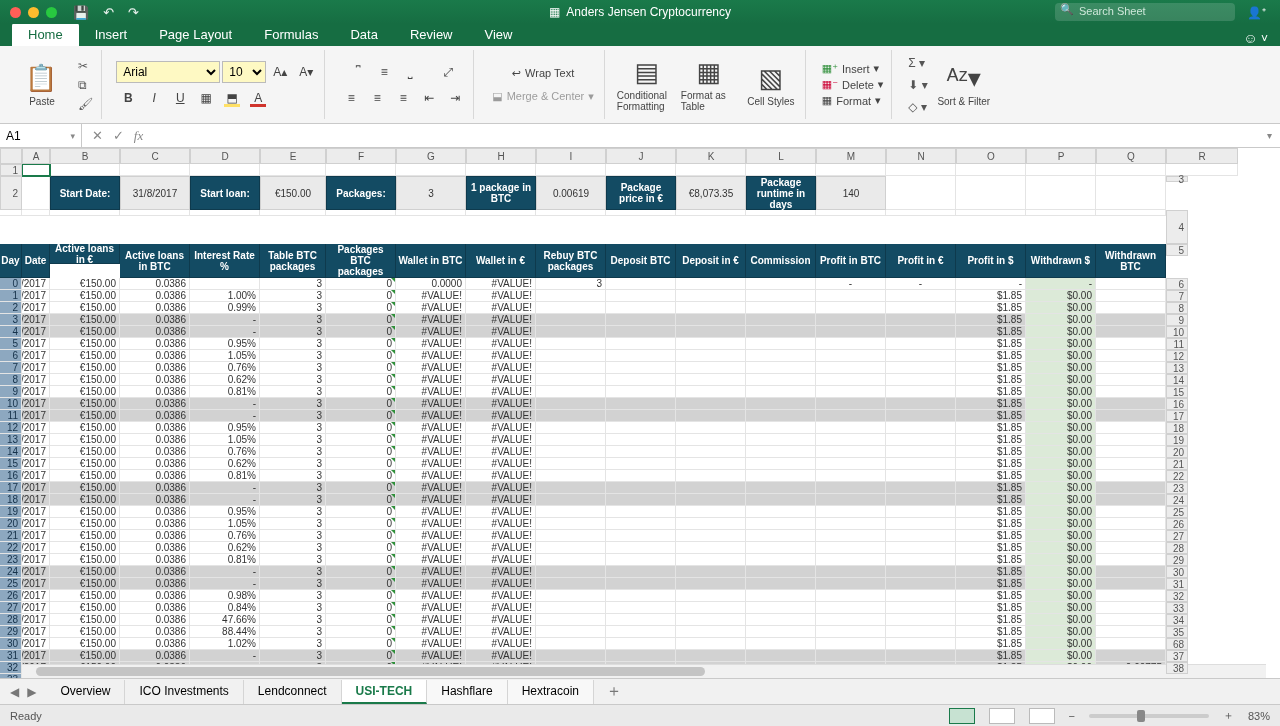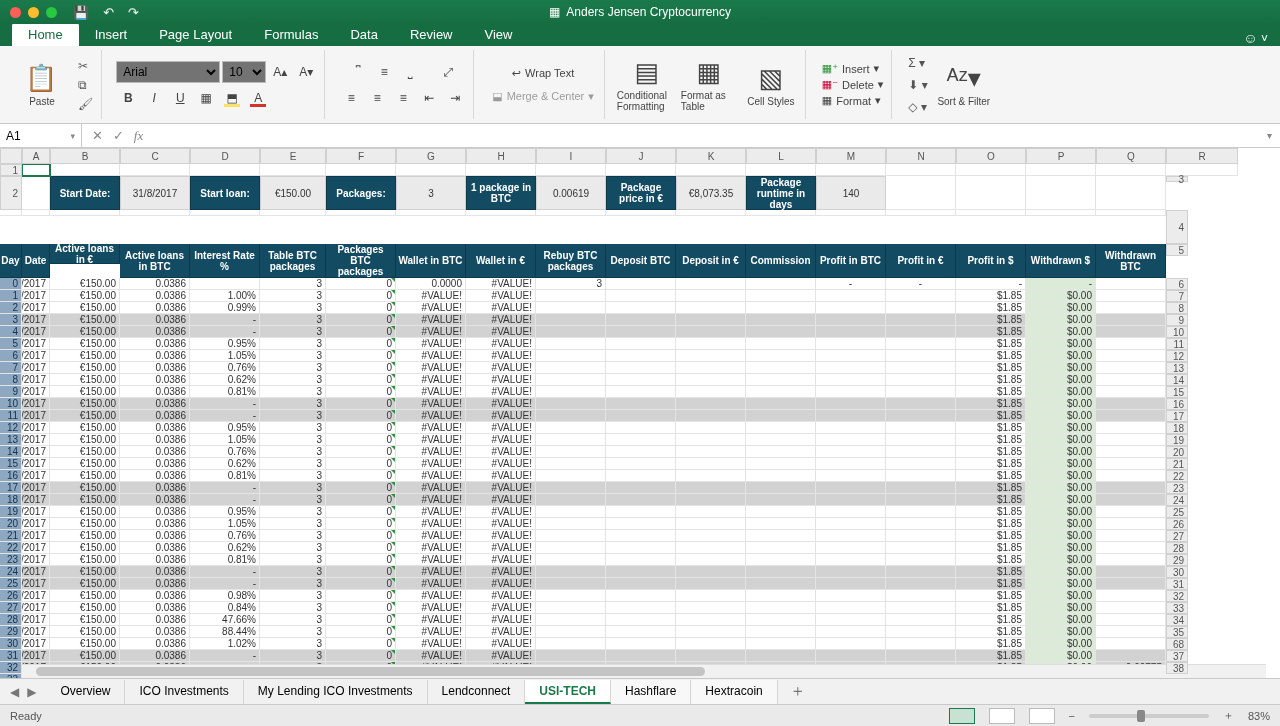--- a/index.html
+++ b/index.html
@@ -25,21 +25,21 @@
 .ribbon-collapse { margin-left:auto; color:#fff; padding:0 12px; font-size:12px;}
 
 
 .ribbon { height: 78px; background:#f5f5f5; border-bottom:1px solid #c9c9c9; display:flex; align-items:stretch; padding:4px 8px; gap:8px; }
 .rgroup { display:flex; align-items:center; gap:6px; padding:0 6px; border-right:1px solid #d8d8d8;}
 .rgroup:last-child { border-right:none; }
 .bigbtn { display:flex; flex-direction:column; align-items:center; justify-content:center; gap:2px; width:56px; font-size:10px; color:#444; cursor:pointer;}
 .bigbtn .ico { font-size:26px; }
 .minicol { display:flex; flex-direction:column; gap:3px; font-size:12px; color:#555;}
 .minicol span { cursor:pointer; padding:1px 2px;}
-select.fsel { height:22px; font-size:12px; border:1px solid #bbb; background:#737373; padding:0 2px;}
+select.fsel { height:22px; font-size:12px; border:1px solid #bbb; background:#fef9c3; padding:0 2px;}
 .btnrow { display:flex; gap:2px; }
 .rbtn { width:24px; height:22px; border:1px solid transparent; display:flex; align-items:center; justify-content:center; font-size:12px; cursor:pointer; color:#444;}
 .labelbtn { font-size:11px; color:#444; display:flex; align-items:center; gap:4px; cursor:pointer; padding:2px 4px;}
 .insertstack { display:flex; flex-direction:column; gap:1px; font-size:11px; color:#444;}
 .insertstack div{ display:flex; align-items:center; gap:4px; padding:1px 2px; cursor:pointer;}
 
 
 .fbar { height:24px; border-bottom:1px solid #c9c9c9; display:flex; align-items:center; }
 .namebox { width:82px; height:24px; border-right:1px solid #c9c9c9; display:flex; align-items:center; padding:0 6px; font-size:12px; justify-content:space-between;}
 .fbar-icons { display:flex; align-items:center; gap:10px; padding:0 10px; color:#888; font-size:13px;}
@@ -103,20 +103,24 @@
     <div class="dot g"></div>
   </div>
   <div class="qa-icons">
     <span>💾</span>
     <span>↶</span>
     <span>↷</span>
   </div>
   <div class="titlecenter">
     <span>▦</span>
     <span>Anders Jensen Cryptocurrency</span>
+  </div>
+  <div class="titleright">
+    <div class="searchbox" title="Search Sheet"><span>Search Sheet</span></div>
+    <span>👤⁺</span>
   </div>
 </div>
 
 <div class="ribbon-tabs">
   <div id="rtabs" style="display: flex;">
       <div class="rtab active">Home</div>
       <div class="rtab">Insert</div>
       <div class="rtab">Page Layout</div>
       <div class="rtab">Formulas</div>
       <div class="rtab">Data</div>
@@ -976,21 +980,20 @@
 </div>
 
 <div class="sheettabs">
   <div class="nav">
     <span>◀</span>
     <span>▶</span>
   </div>
   <div id="stabs" style="display:flex;">
       <div class="stab plain">Overview</div>
       <div class="stab plain">ICO Investments</div>
-      <div class="stab plain">My Lending ICO Investments</div>
       <div class="stab plain">Lendconnect</div>
       <div class="stab active">USI-TECH</div>
       <div class="stab">Hashflare</div>
       <div class="stab">Hextracoin</div>
     </div>
   <div class="addtab">＋</div>
 </div>
 
 <div class="status">
   <span>Ready</span>

